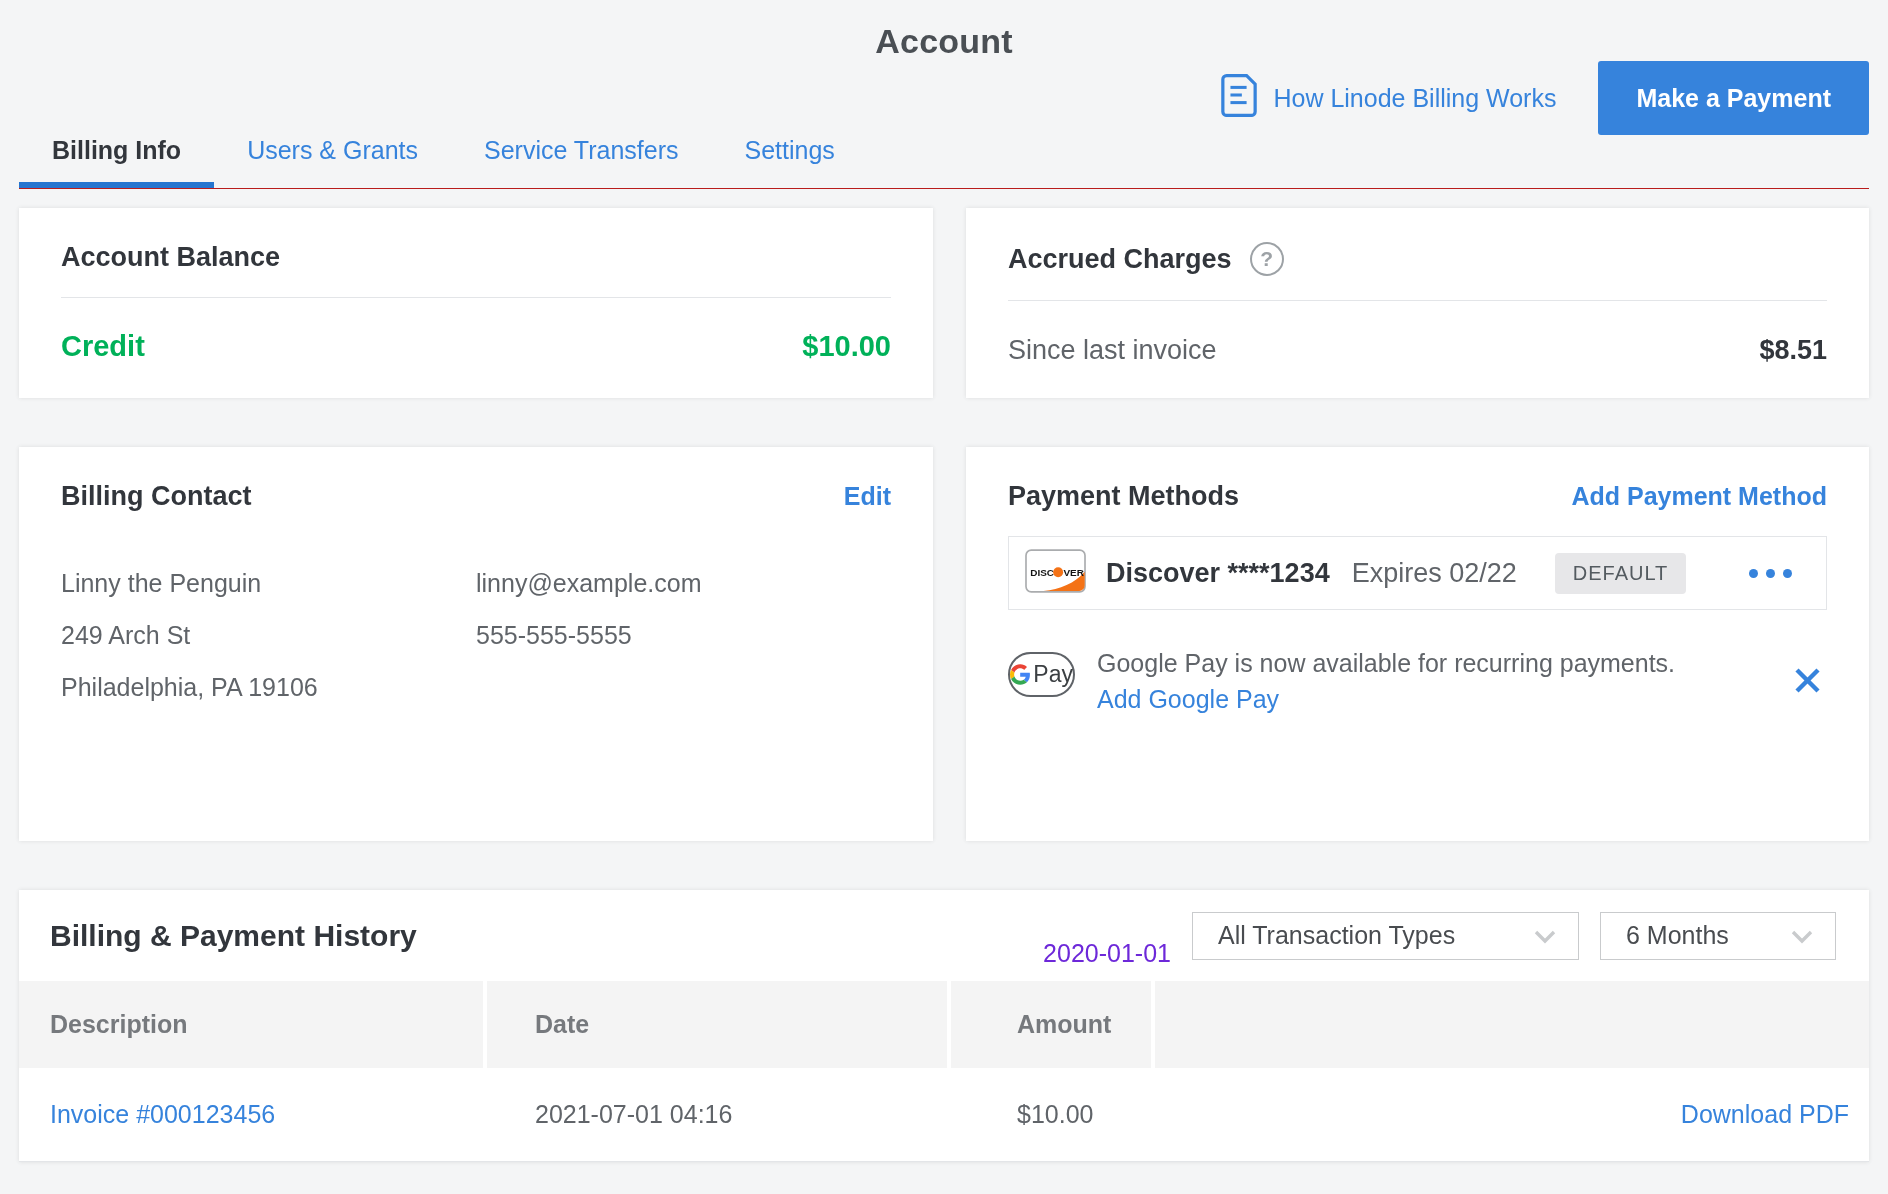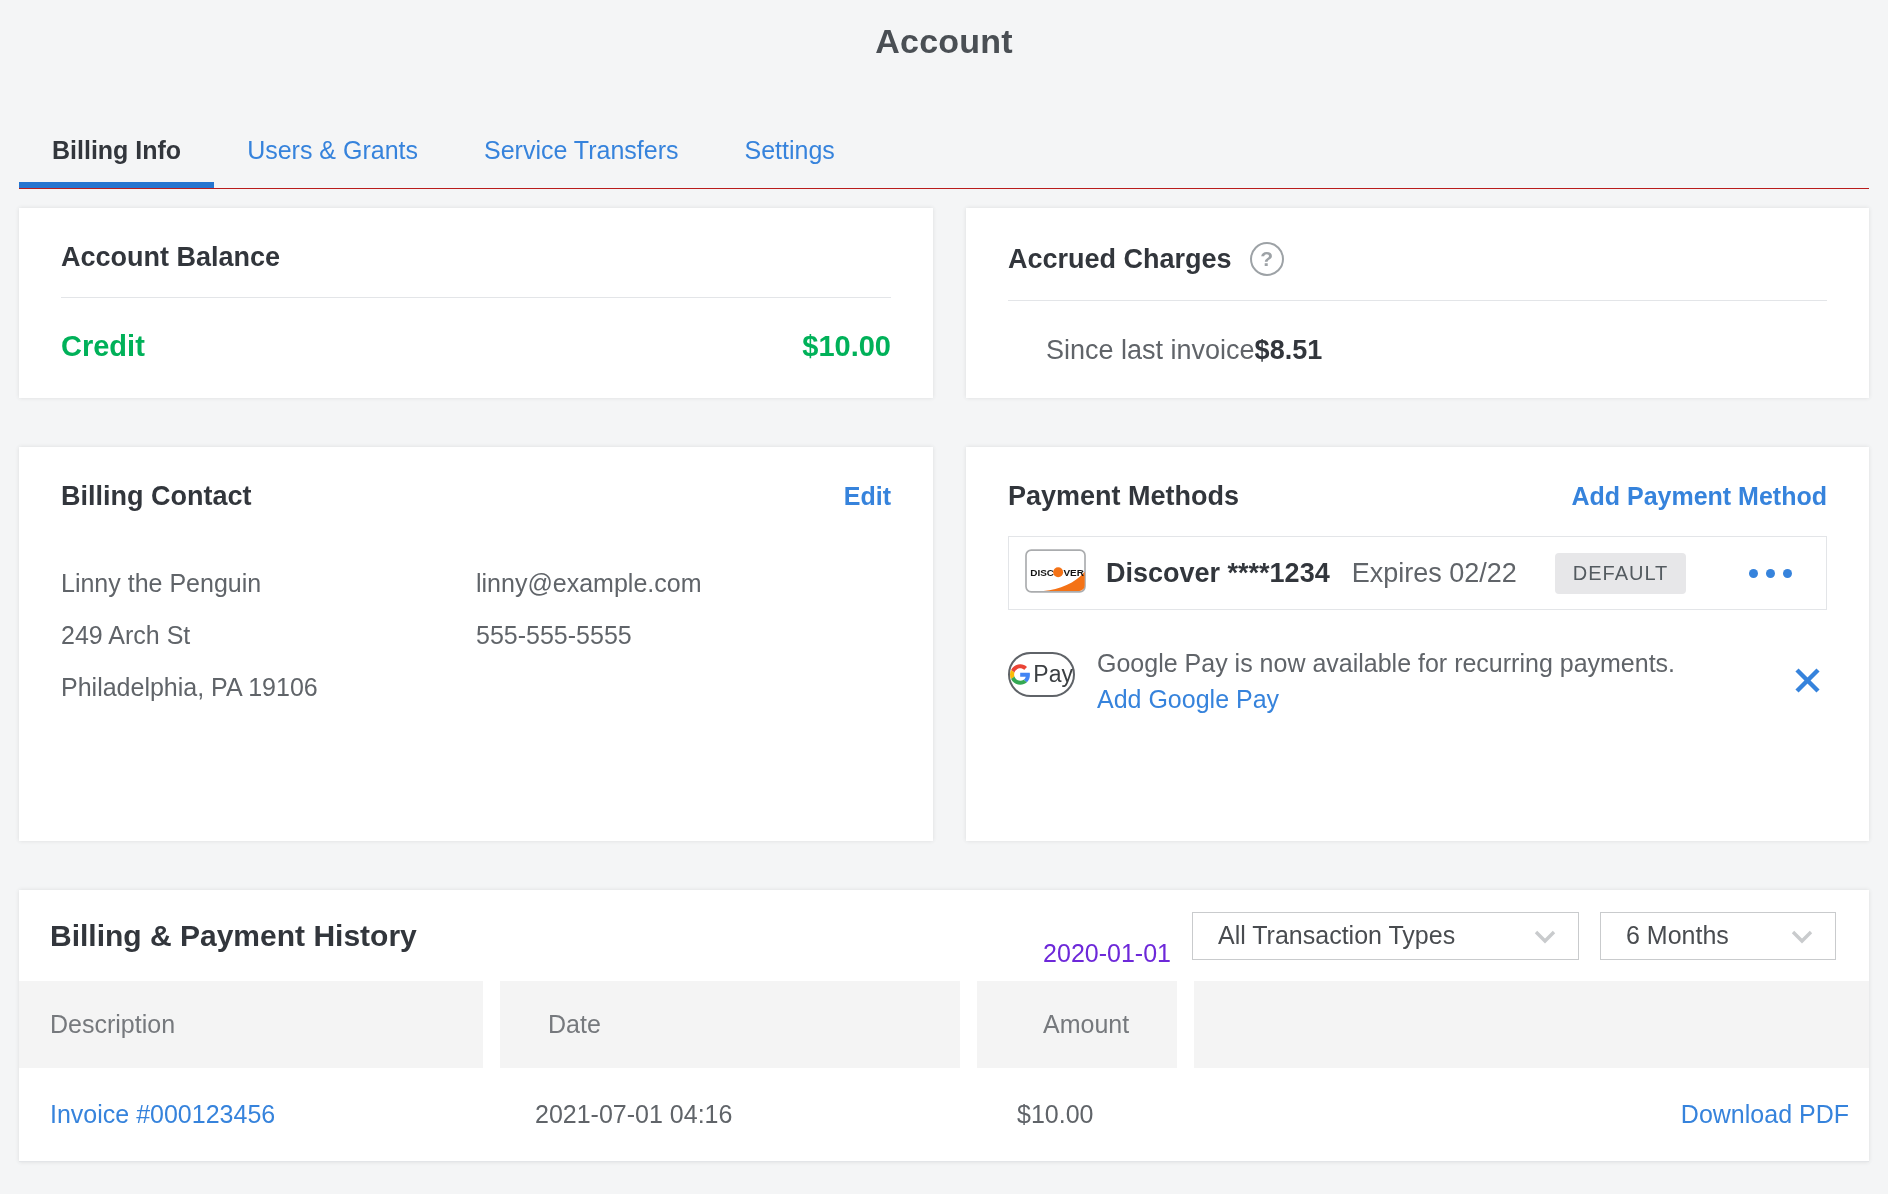--- a/index.html
+++ b/index.html
@@ -41,21 +41,21 @@
 
   .balance-row { display: flex; justify-content: space-between; align-items: center; margin-top: 32px; }
   .credit-label, .credit-amount { font-size: 29px; font-weight: 700; color: #00b159; }
 
   .accrued-head { display: flex; align-items: center; gap: 18px; }
   .help-icon {
     width: 34px; height: 34px; border: 2px solid #9da2a6; border-radius: 50%;
     color: #9da2a6; font-size: 21px; font-weight: 700;
     display: flex; align-items: center; justify-content: center; cursor: pointer;
   }
-  .accrued-row { display: flex; justify-content: flex-start; align-items: center; margin-top: 34px; margin-left: 38px; }
+  .accrued-row { display: flex; justify-content: space-between; align-items: center; margin-top: 34px; }
   .accrued-label { font-size: 27px; color: #606469; }
   .accrued-amount { font-size: 27px; font-weight: 700; color: #32363c; }
 
   
   .contact-cols { display: flex; margin-top: 56px; }
   .contact-col { width: 431px; }
   .contact-col p { font-size: 25px; color: #606469; line-height: 30px; margin-bottom: 22px; }
 
   
   .pm-row {
@@ -90,38 +90,52 @@
   .filters { margin-left: auto; display: flex; align-items: center; gap: 21px; }
   .filter-date { font-size: 25px; color: #6d28d9; margin-top: 36px; }
   .select {
     height: 48px; border: 1px solid #c9cbcd; background: #fff; cursor: pointer;
     display: flex; align-items: center; padding: 0 22px 0 25px; font-size: 25px; color: #494c50;
   }
   .select .chev { margin-left: auto; }
   .select.types { width: 387px; }
   .select.range { width: 236px; }
 
-  .thead { display: flex; gap: 17px; background: #fff; }
+  .thead { display: flex; gap: 4px; background: #fff; font-weight: bold; }
   .th { background: #f4f4f4; height: 87px; display: flex; align-items: center; font-size: 25px; color: #76797d; }
   .th.c-desc { width: 464px; padding-left: 31px; }
   .th.c-date { width: 460px; padding-left: 48px; }
   .th.c-amount { width: 200px; padding-left: 66px; }
   .th.c-actions { flex: 1; }
 
   .trow { display: flex; align-items: center; height: 94px; border-bottom: 1px solid #e3e5e8; font-size: 25px; }
   .td.c-desc { width: 468px; padding-left: 31px; }
   .td.c-date { width: 464px; padding-left: 48px; color: #606469; }
   .td.c-amount { width: 204px; padding-left: 66px; color: #606469; }
   .td.c-actions { flex: 1; text-align: right; padding-right: 20px; }
 </style>
 </head>
 <body>
 
 <div class="header">
   <div class="page-title">Account</div>
+  <div class="header-right">
+    <div class="billing-works link">
+      <span>
+        <svg width="38" height="44" viewBox="0 0 40 46" fill="none">
+          <path d="M7 2.5 h21 l9 9 v29 a4 4 0 0 1 -4 4 h-26 a4 4 0 0 1 -4 -4 v-34 a4 4 0 0 1 4 -4 z" stroke="#3683dc" stroke-width="3.4"></path>
+          <line x1="11" y1="15" x2="28" y2="15" stroke="#3683dc" stroke-width="3.2"></line>
+          <line x1="11" y1="23" x2="23" y2="23" stroke="#3683dc" stroke-width="3.2"></line>
+          <line x1="11" y1="31" x2="28" y2="31" stroke="#3683dc" stroke-width="3.2"></line>
+        </svg>
+      </span>
+      <span>How Linode Billing Works</span>
+    </div>
+    <button class="btn-primary">Make a Payment</button>
+  </div>
 </div>
 
 <div class="tabs">
   <div class="tab active">Billing Info</div>
   <div class="tab">Users &amp; Grants</div>
   <div class="tab">Service Transfers</div>
   <div class="tab">Settings</div>
 </div>
 
 <div class="content">

